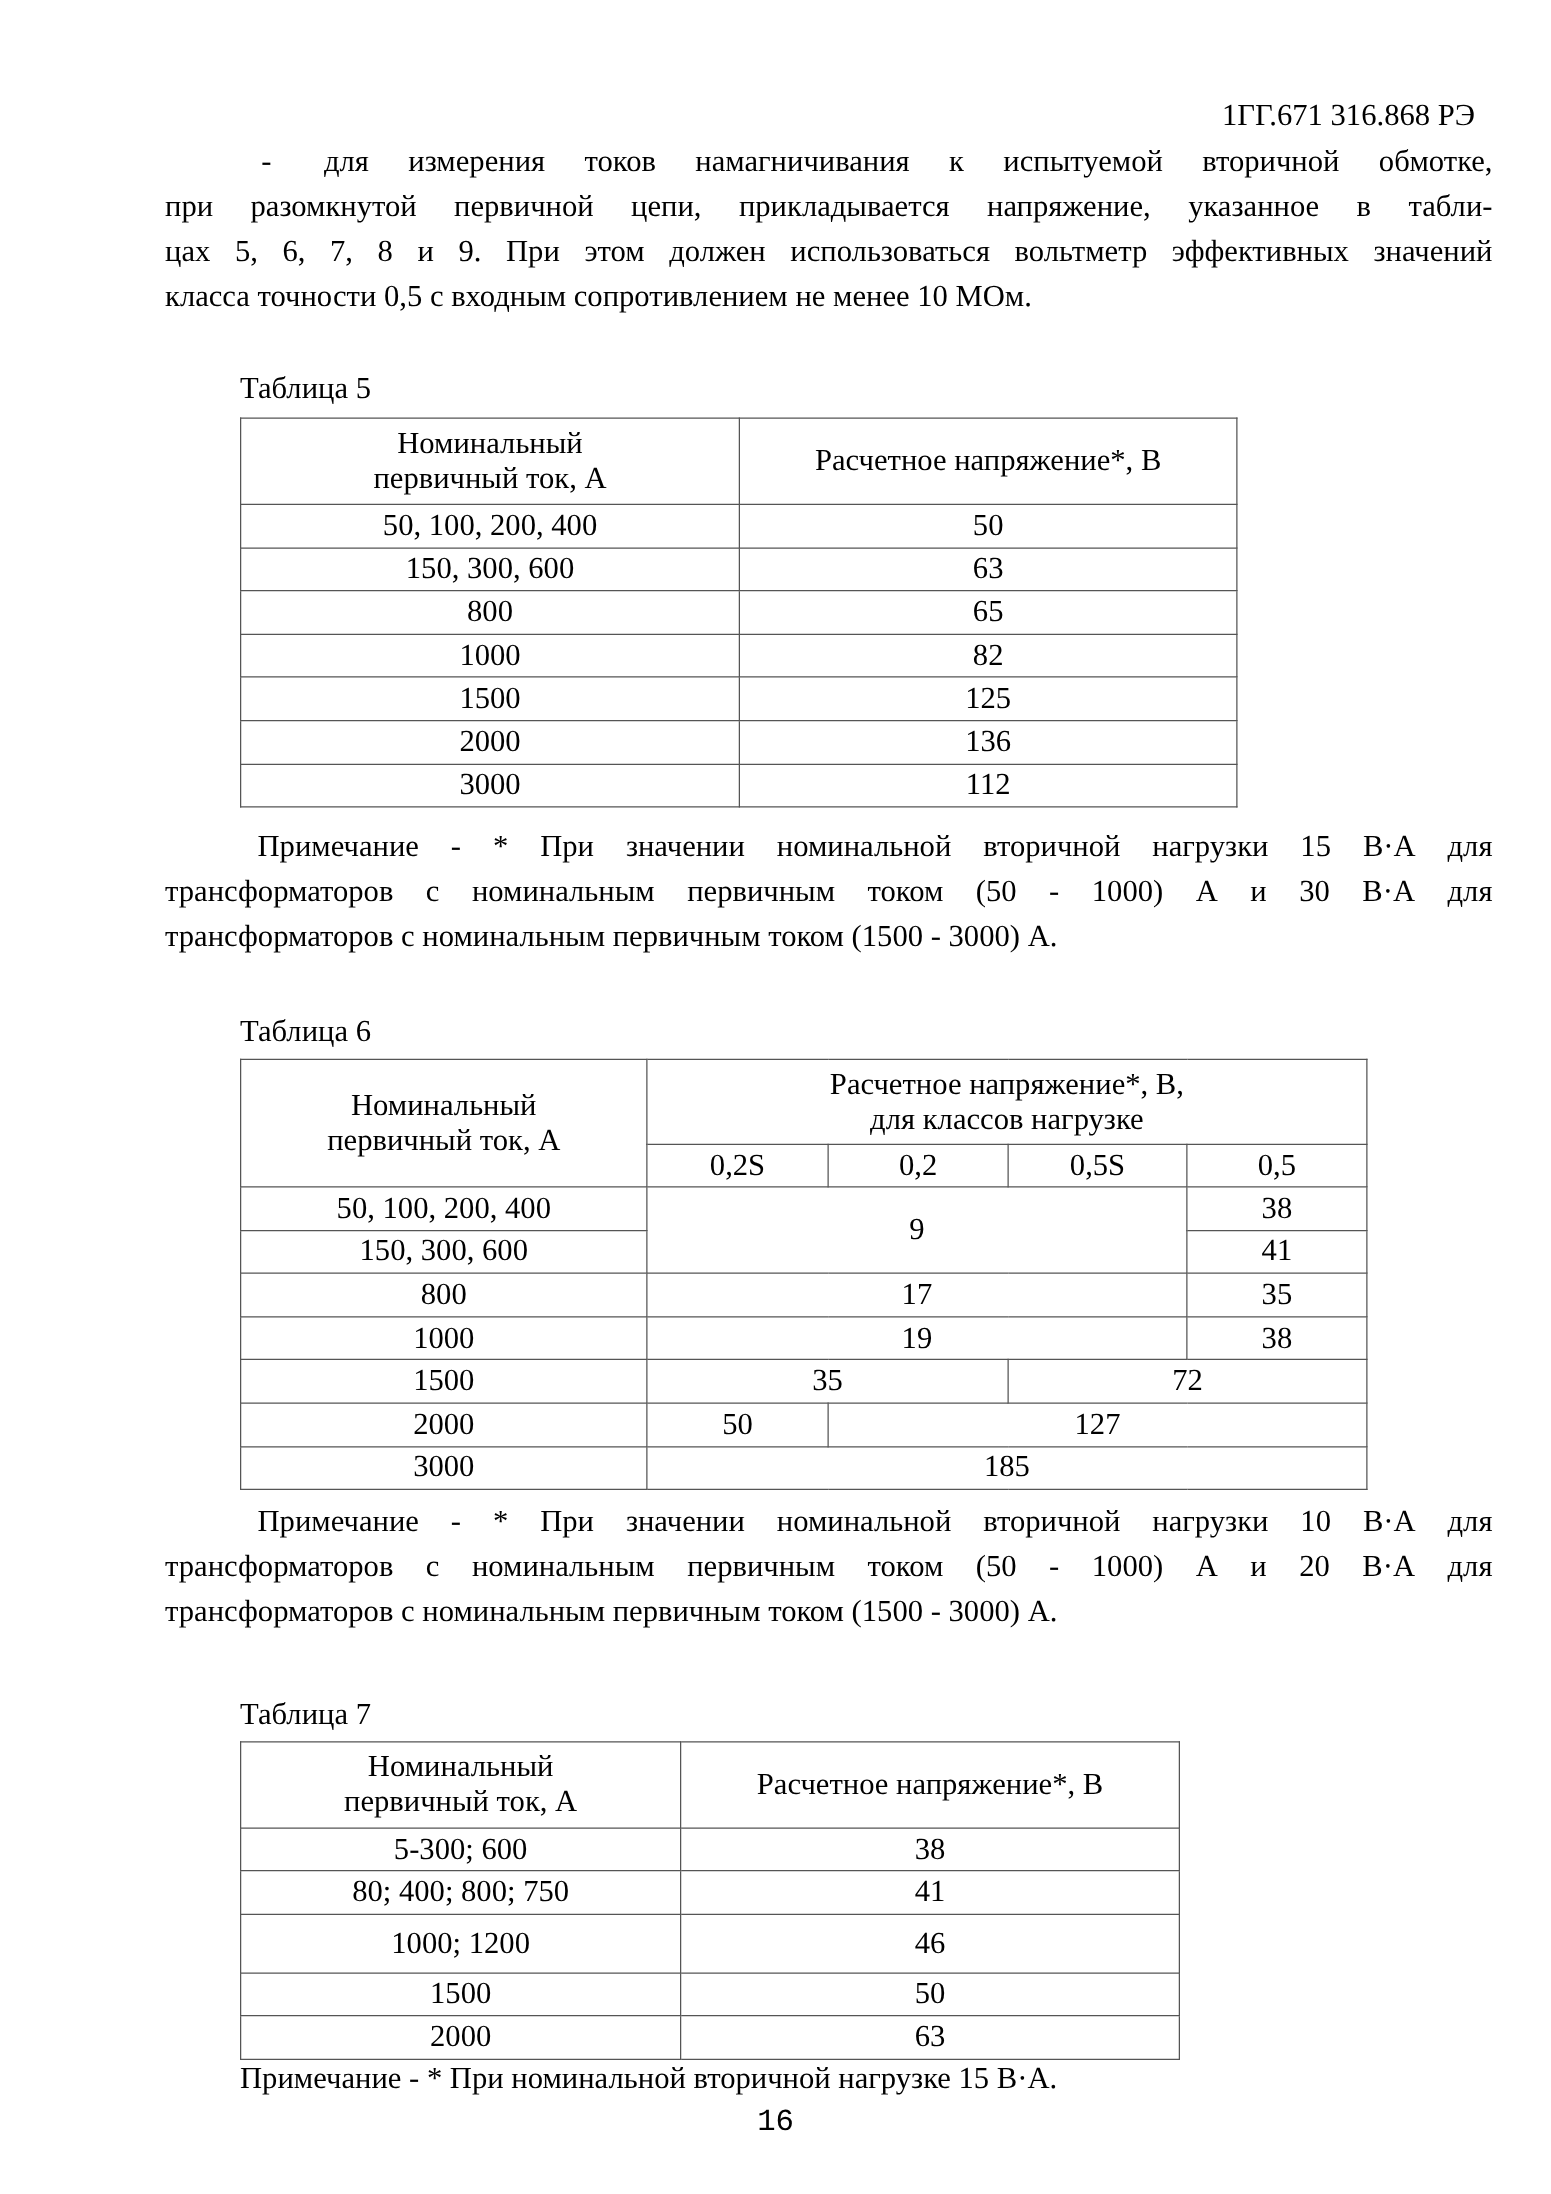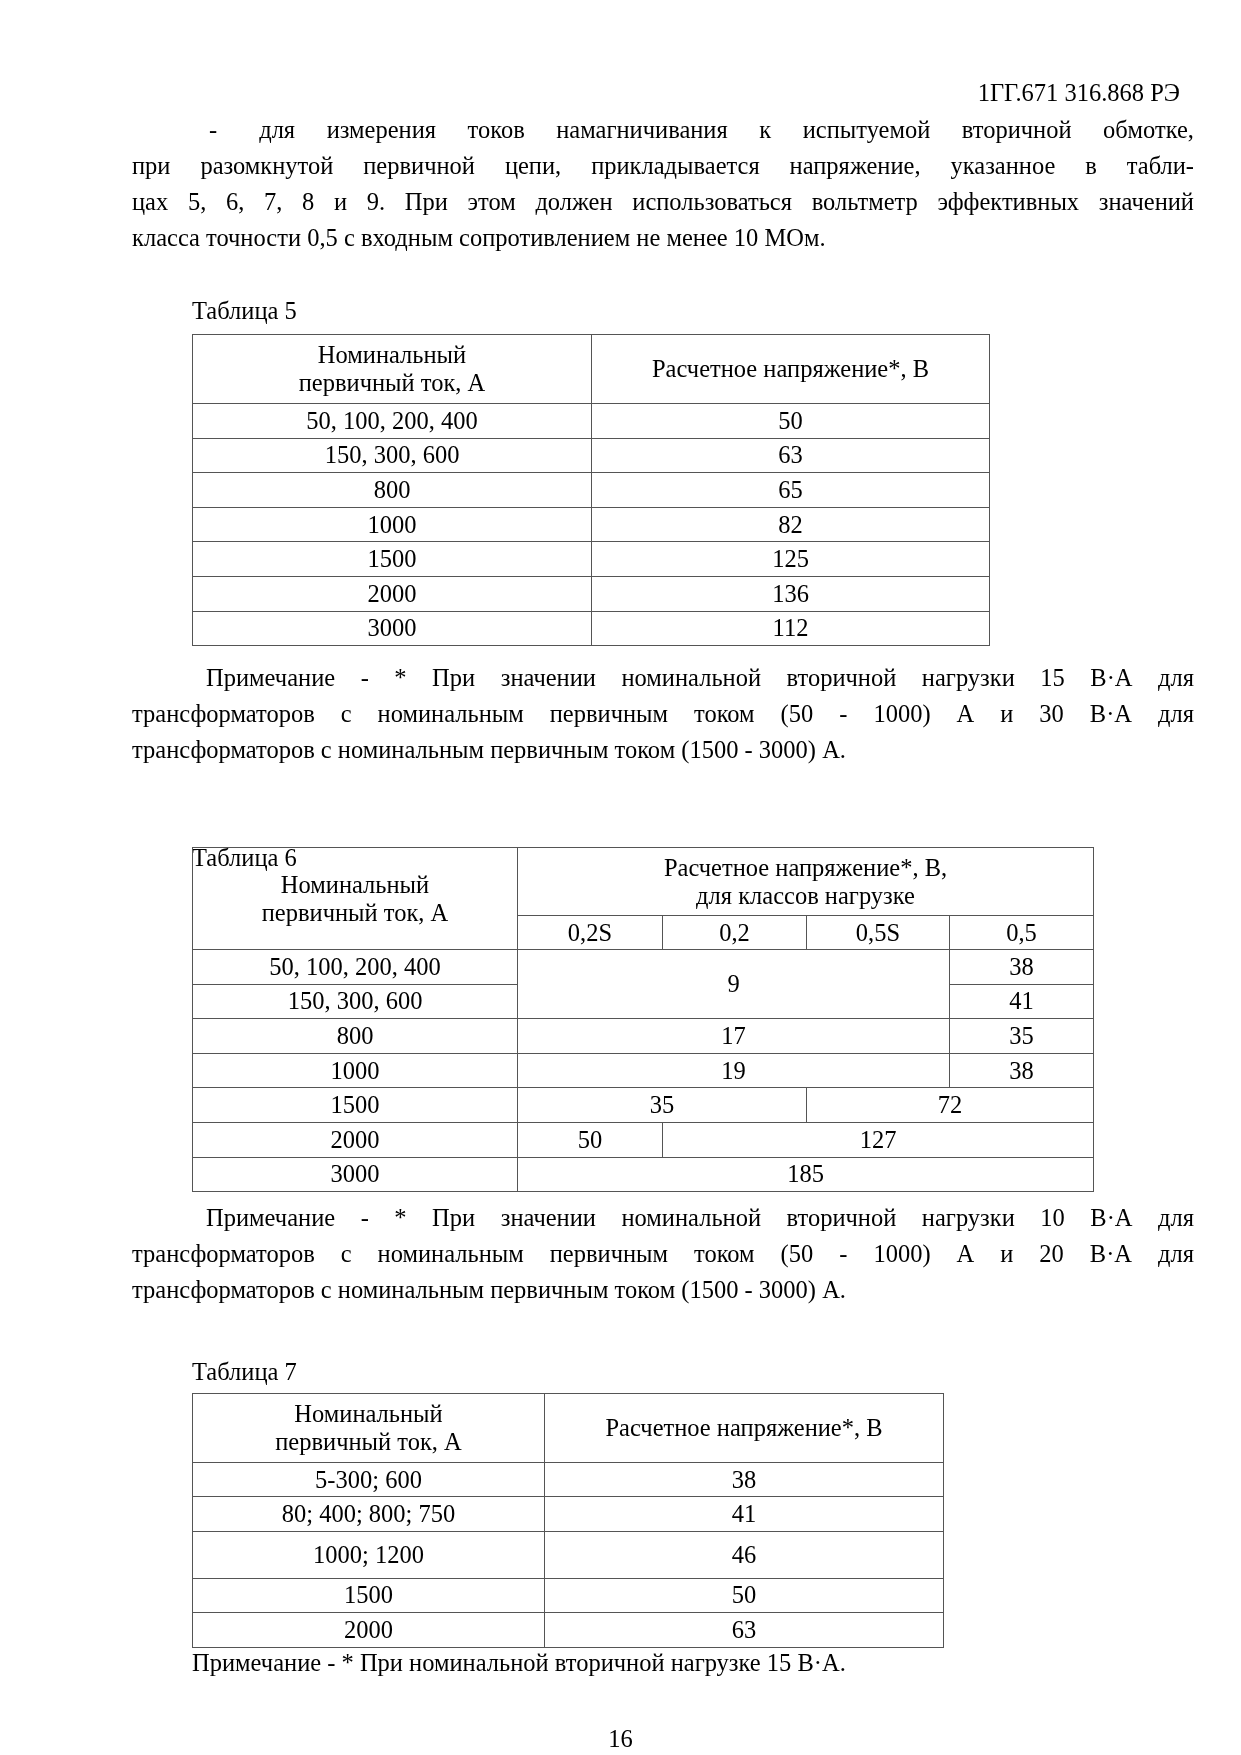--- a/index.html
+++ b/index.html
@@ -82,21 +82,21 @@
       </tr>
 </tbody>
   </table>
 
 <div class="abs para" style="top:660px;">
   <span class="note-line first">Примечание - * При значении номинальной вторичной нагрузки 15 В·А для</span>
   <span class="note-line">трансформаторов с номинальным первичным током (50 - 1000) А и 30 В·А для</span>
   <span class="note-line last">трансформаторов с номинальным первичным током (1500 - 3000) А.</span>
 </div>
 
-<div class="abs caption" style="top:811px;margin-top:32px;">Таблица 6</div>
+<div class="abs caption" style="top:811px;">Таблица 6</div>
 <table class="grid" style="left:192px; top:847px; width:901px;">
   <colgroup>
     <col style="width:325px">
       <col style="width:145px">
       <col style="width:144px">
       <col style="width:143px">
       <col style="width:144px">
   </colgroup>
   <tbody>
       <tr style="height:68px">
@@ -180,13 +180,13 @@
       </tr>
   <tr style="height:34.4px">
         <td>2000</td>
         <td>63</td>
       </tr>
 </tbody>
   </table>
 
 <div class="abs caption" style="top:1648px;">Примечание - * При номинальной вторичной нагрузке 15 В·А.</div>
 
-<div class="abs page-num" style="top:1724px;">16</div>
+<div class="abs page-num" style="top:1684px;font-family:Liberation Mono, monospace;">16</div>
 
 </body></html>

